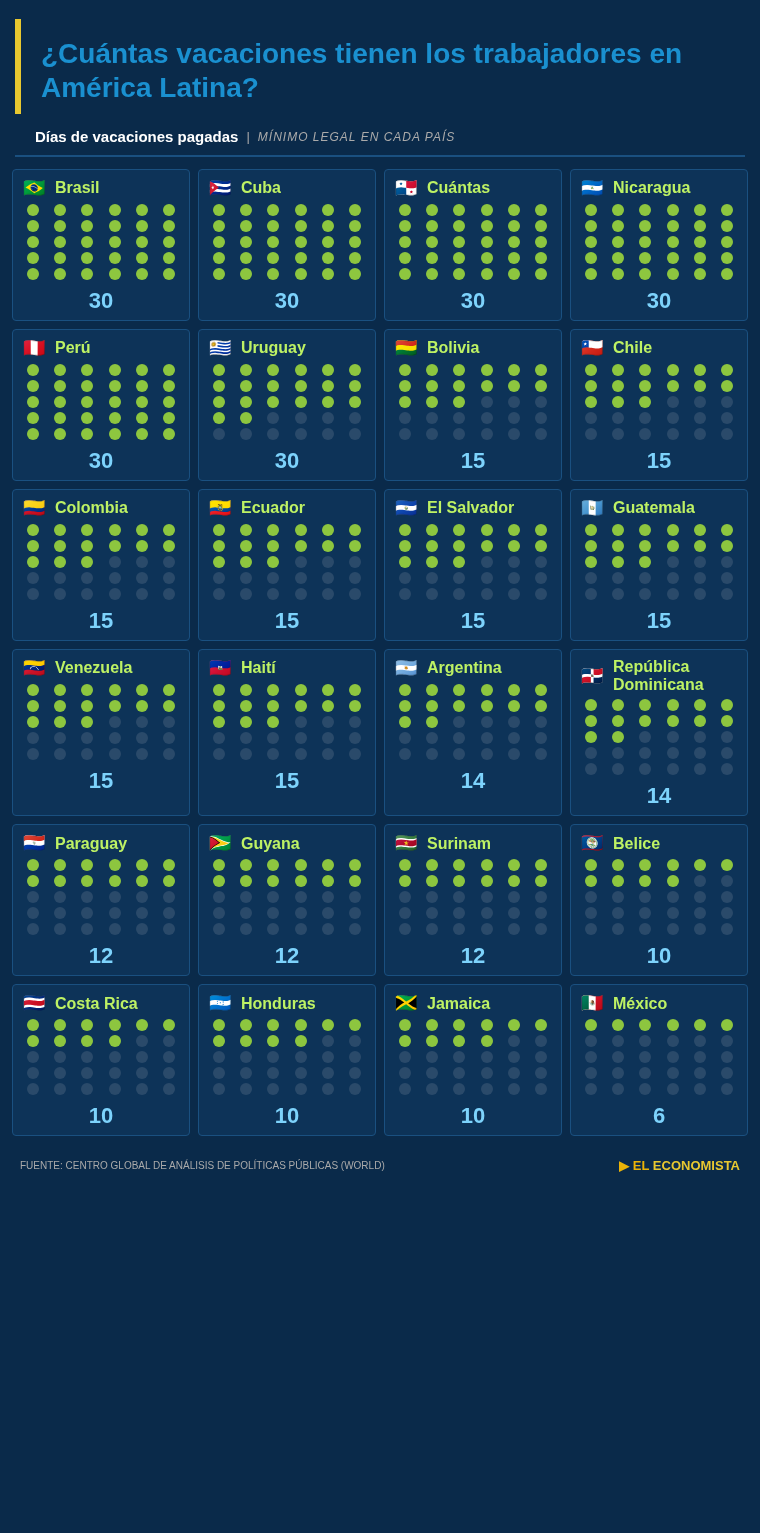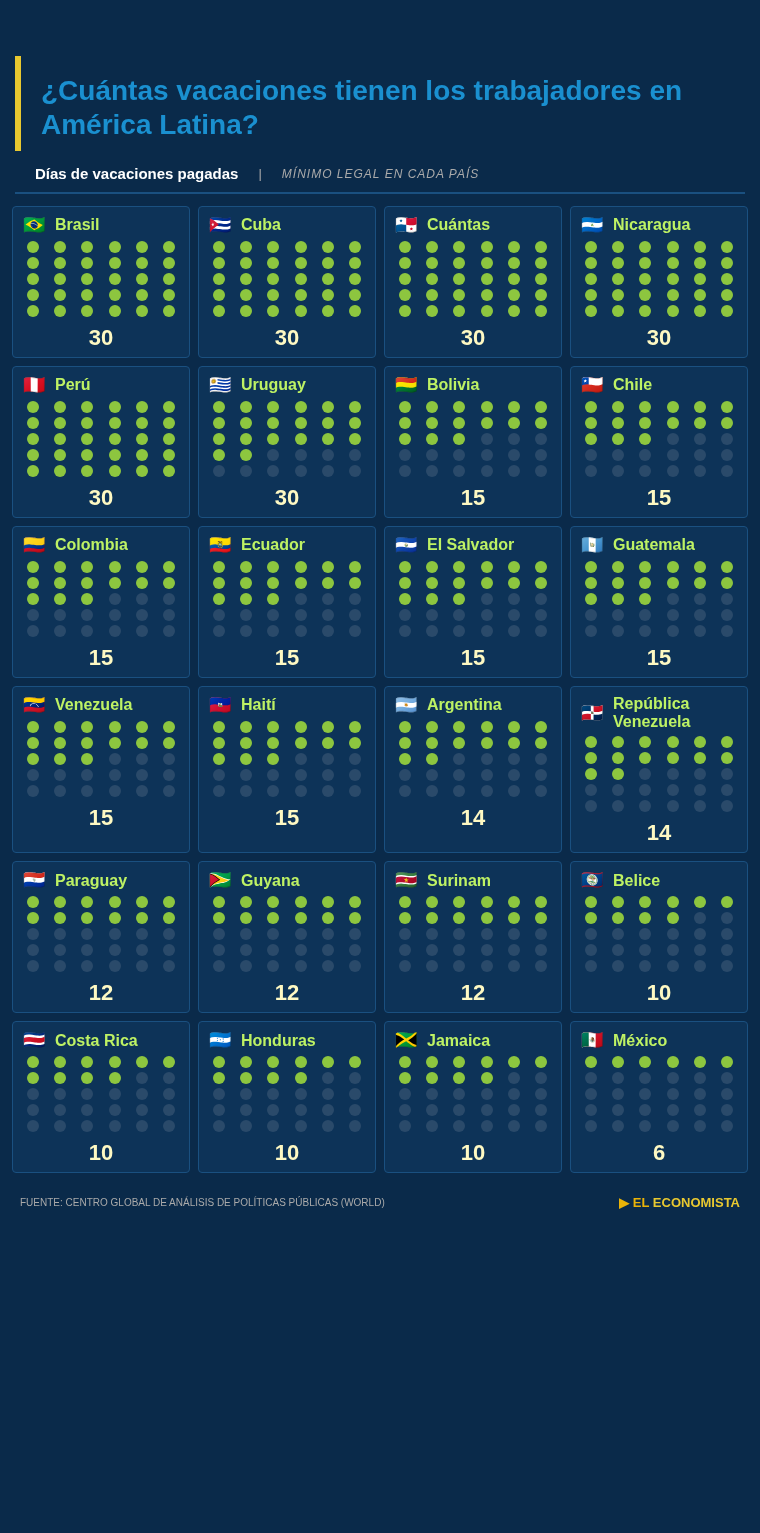--- a/index.html
+++ b/index.html
@@ -20,21 +20,20 @@
       font-weight: 900;
       color: #1a90d0;
       line-height: 1.2;
     }
     .subtitle-row {
       display: flex;
       align-items: center;
       padding: 6px 20px 10px 20px;
       border-bottom: 2px solid #1a5080;
       margin: 0 15px 12px 15px;
-      gap: 12px;
     }
     .subtitle-main {
       font-size: 15px;
       font-weight: bold;
       color: white;
     }
     .subtitle-sep {
       color: #aaa;
       margin: 0 8px;
       font-size: 13px;
@@ -99,21 +98,21 @@
     }
     .dot.active {
       background-color: #8dc63f;
     }
     .dot.inactive {
       background-color: #2a4a6a;
     }
     .number {
       font-size: 22px;
       font-weight: bold;
-      color: #fef9c3;
+      color: #7dd3fc;
       margin-top: 2px;
     }
     .footer {
       display: flex;
       justify-content: space-between;
       align-items: center;
       padding: 10px 20px;
       margin-top: 12px;
       gap: 8px;
     }
@@ -127,21 +126,21 @@
       font-weight: bold;
       color: white;
     }
     .footer-logo span {
       color: #e8c830;
     }
   </style>
 </head>
 <body>
 
-<div style="padding: 4px 0; margin-top: 37px;">
+<div style="padding: 4px 0;">
   <div class="header">
     <h1>¿Cuántas vacaciones tienen los trabajadores en América Latina?</h1>
   </div>
 
   <div class="subtitle-row">
     <span class="subtitle-main">Días de vacaciones pagadas</span>
     <span class="subtitle-sep">|</span>
     <span class="subtitle-sub">MÍNIMO LEGAL EN CADA PAÍS</span>
   </div>
 
@@ -727,21 +726,21 @@
           <div class="dot inactive"></div>
           <div class="dot inactive"></div>
           <div class="dot inactive"></div>
           <div class="dot inactive"></div>
         </div>
         <div class="number">14</div>
       </div>
       <div class="card">
         <div class="card-header">
           <div class="flag" style="font-size: 18px; background: none;">🇩🇴</div>
-          <span class="country-name">República Venezuela</span>
+          <span class="country-name">República Dominicana</span>
         </div>
         <div class="dots-grid">
           <div class="dot active"></div>
           <div class="dot active"></div>
           <div class="dot active"></div>
           <div class="dot active"></div>
           <div class="dot active"></div>
           <div class="dot active"></div>
           <div class="dot active"></div>
           <div class="dot active"></div>

